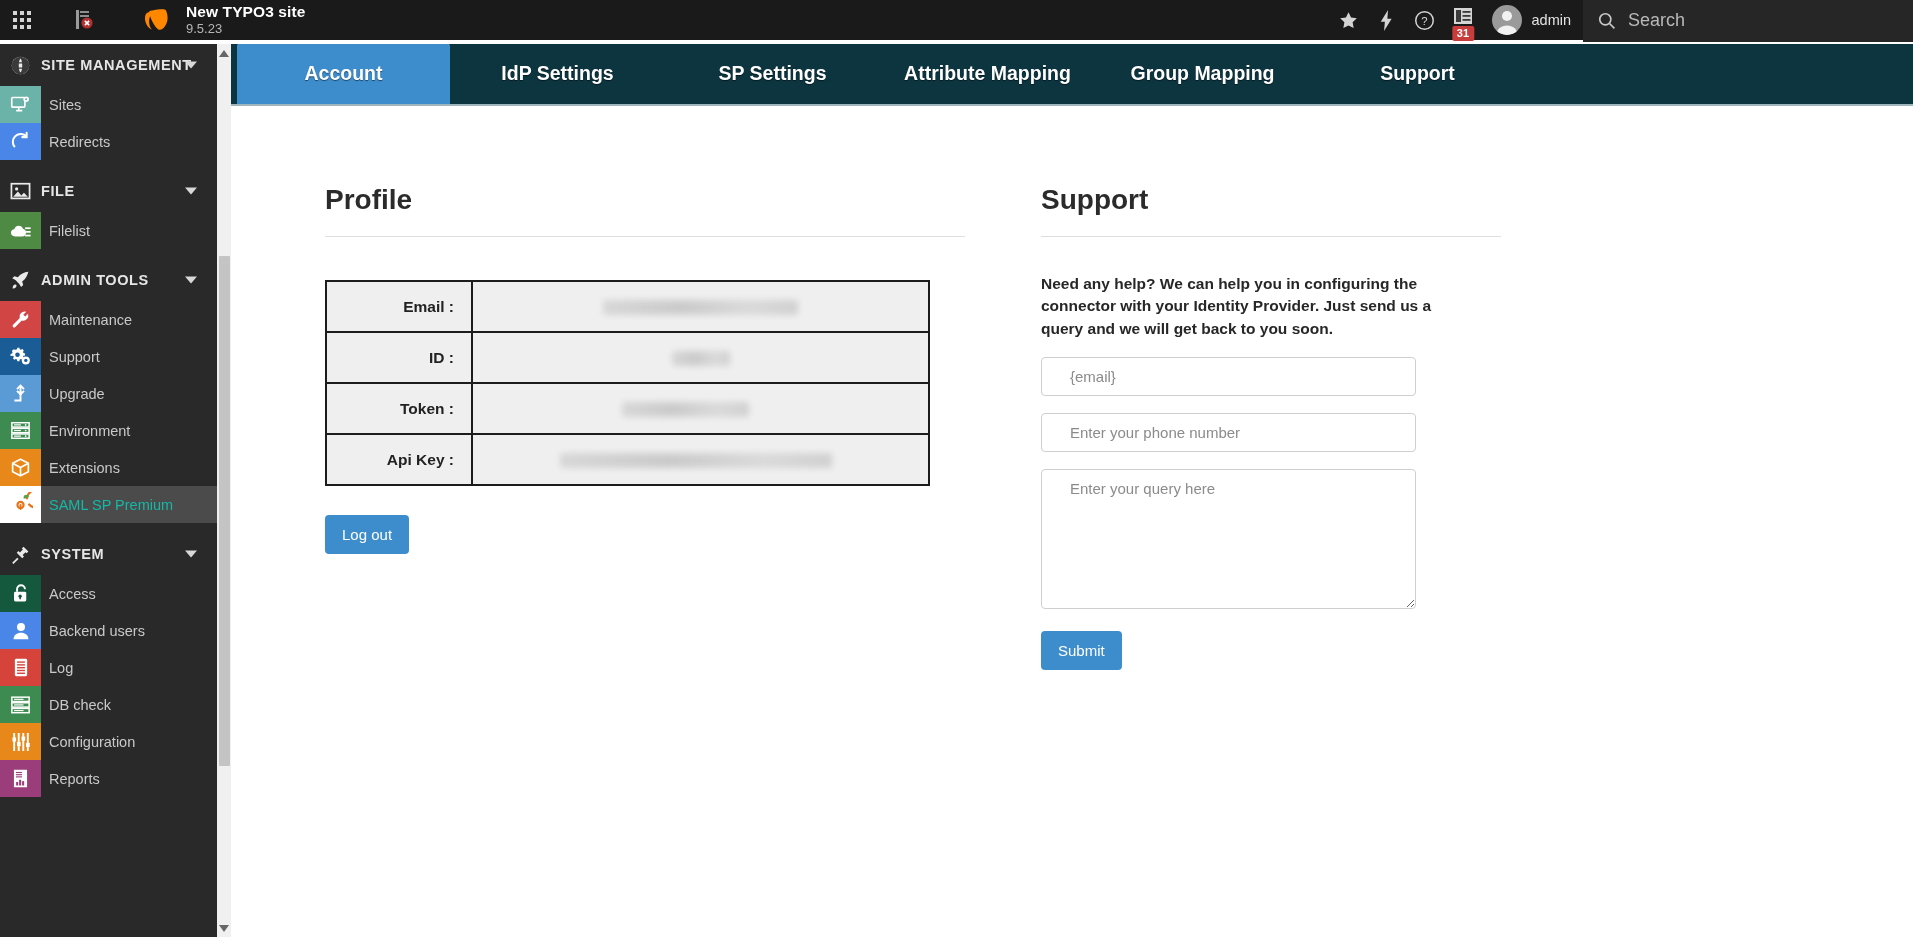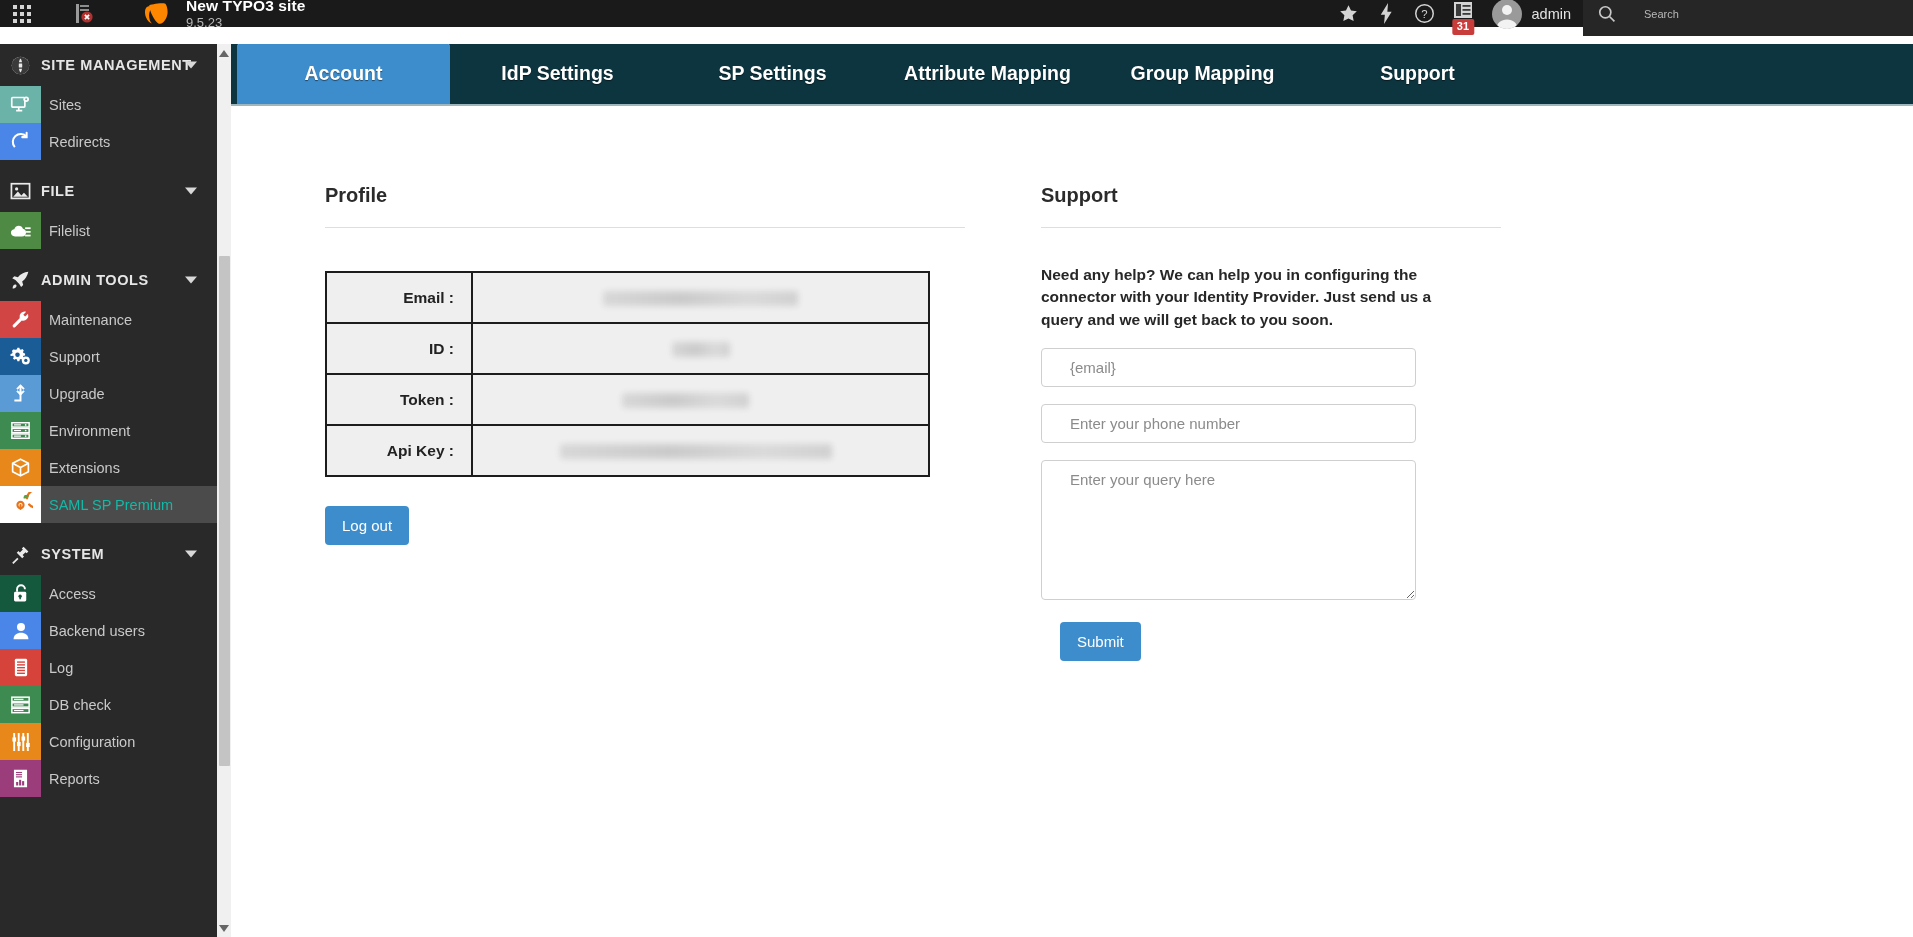--- a/index.html
+++ b/index.html
@@ -8,21 +8,21 @@
     margin: 0; padding: 0;
     width: 1913px; height: 937px;
     overflow: hidden;
     font-family: "Liberation Sans", sans-serif;
     background: #fff;
   }
 
   
   #topbar {
     position: absolute; top: 0; left: 0;
-    width: 1913px; height: 27px;
+    width: 1913px; height: 40px;
     background: #1a1a1a;
     display: flex; align-items: center;
     z-index: 50;
     gap: 20px;
   }
   .tb-icon {
     width: 44px; height: 44px;
     display: flex; align-items: center; justify-content: center;
     color: #d0d0d0;
   }
@@ -66,21 +66,21 @@
     display: flex; align-items: flex-end; justify-content: center;
     overflow: hidden;
   }
   #username { color: #e2e2e2; font-size: 14.5px; }
   #search-block {
     display: flex; align-items: center; height: 44px;
     background: #262626; padding: 0 16px 0 14px;
     min-width: 330px;
   }
   #search-input-fake {
-    color: #b8b8b8; font-size: 11px; margin-left: 28px;
+    color: #b8b8b8; font-size: 18px; margin-left: 12px;
   }
 
   
   #sidebar {
     position: absolute; top: 44px; left: 0;
     width: 231px; height: 893px;
     background: #292929;
     overflow: hidden;
   }
   #sidebar-scroll { width: 231px; }
@@ -182,21 +182,21 @@
     box-shadow: inset 0 1px 0 rgba(255,255,255,.25);
   }
 
   #content {
     position: relative;
     width: 1682px; height: 831px;
     padding: 0;
   }
 
   .panel-h1 {
-    font-size: 20px; font-weight: 700; color: #2b2b2b;
+    font-size: 28px; font-weight: 700; color: #2b2b2b;
     margin: 0; padding: 0;
   }
   .panel-rule {
     border: 0; border-top: 1px solid #dedede;
     margin: 20px 0 0 0;
   }
 
   
   #profile-panel {
     position: absolute; left: 94px; top: 78px; width: 640px;
@@ -257,21 +257,21 @@
     border-radius: 4px;
     background: #fff;
     font-size: 15px;
     color: #222;
     padding: 10px 28px;
     font-family: "Liberation Sans", sans-serif;
     outline: none;
   }
   .field::placeholder { color: #8b8b8b; }
   #query-field { height: 140px; resize: vertical; }
-  #submit-btn { margin-top: 22px; margin-left: 19px; }
+  #submit-btn { margin-top: 22px; }
 
   svg { display: block; }
 </style>
 </head>
 <body>
 
 <div id="topbar">
 
   <div class="tb-icon" id="modulemenu-toggle">
     <span>

